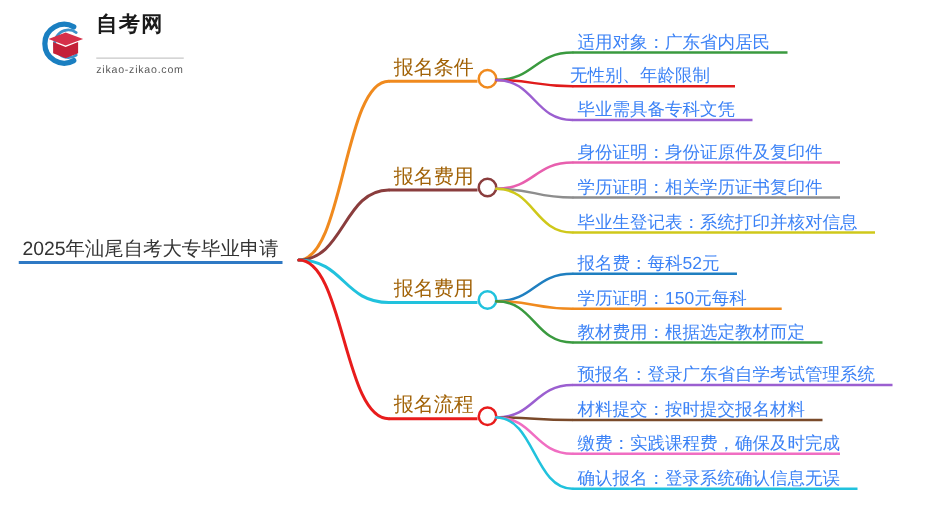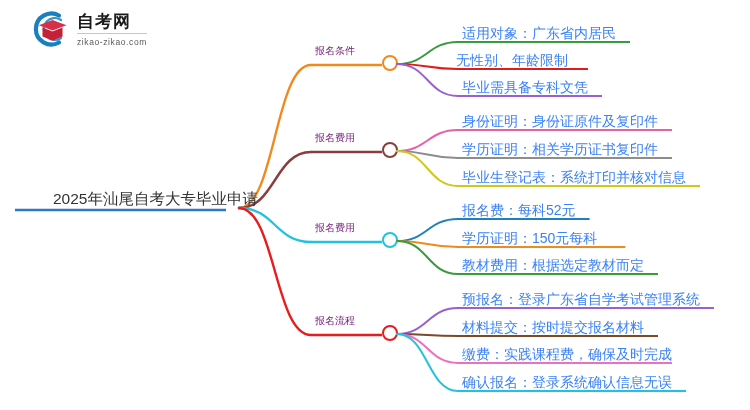--- a/index.html
+++ b/index.html
@@ -8,28 +8,28 @@
     background:#ffffff;
     font-family:"Liberation Sans","DejaVu Sans",sans-serif;
   }
   #mindmap-svg{position:absolute;left:0;top:0;width:750px;height:410px;}
 
   
   .logo-wrap{position:absolute;left:28px;top:8px;display:flex;align-items:center;gap:7px;}
   .logo-mark{position:relative;width:42px;height:42px;flex:0 0 42px;}
   .logo-text{display:flex;flex-direction:column;justify-content:center;padding-top:2px;}
   .logo-title{font-size:17px;font-weight:bold;color:#1a1a1a;letter-spacing:1px;line-height:19px;
-     border-bottom:1px solid #c8c8c8;padding-bottom:2px;}
+     border-bottom:1px solid #c8c8c8;padding-bottom:17px;}
   .logo-sub{font-size:8.5px;color:#5a5a5a;letter-spacing:.6px;line-height:12px;padding-top:2px;}
 
   
   .node-text{position:absolute;white-space:nowrap;color:#2b2b2b;
      font-family:"Liberation Sans","DejaVu Sans",sans-serif;}
   .root-text{font-size:15.5px;color:#333;}
-  .branch-text{font-size:10px;color:#701a75;}
+  .branch-text{font-size:16px;color:#a16207;}
   .leaf-text{font-size:14px;color:#3b82f6;}
 </style>
 </head>
 <body>
 
 <svg id="mindmap-svg" viewBox="0 0 750 410" xmlns="http://www.w3.org/2000/svg">
     <path d="M 15 210 L 226 210" fill="none" stroke="#2f79c4" stroke-width="2.4" stroke-linecap="butt"></path>
     <path d="M 239 208 C 275 208, 275 65, 311 65" fill="none" stroke="#f08a1e" stroke-width="2.4" stroke-linecap="round"></path>
     <path d="M 311 65 L 382 65" fill="none" stroke="#f08a1e" stroke-width="2.4" stroke-linecap="butt"></path>
     <circle cx="390" cy="63" r="7" fill="#ffffff" stroke="#f08a1e" stroke-width="2"></circle>
@@ -79,21 +79,21 @@
       <path id="logo-cap-body" d="M14.5 19.5 L24.5 23.6 L34.5 19.5 L34.5 28.5 L24.5 32.6 L14.5 28.5 Z" fill="#c42038"></path>
     </svg>
   </div>
   <div class="logo-text">
     <div class="logo-title">自考网</div>
     <div class="logo-sub">zikao-zikao.com</div>
   </div>
 </div>
 
 <div id="text-layer">
-    <div class="node-text root-text" style="left: 18px; top: 189px; margin-left: 35px;">2025年汕尾自考大专毕业申请</div>
+    <div class="node-text root-text" style="left: 18px; top: 189px;">2025年汕尾自考大专毕业申请</div>
     <div class="node-text branch-text" style="left: 315px; top: 44px;">报名条件</div>
     <div class="node-text leaf-text" style="left: 462px; top: 25px;">适用对象：广东省内居民</div>
     <div class="node-text leaf-text" style="left: 456px; top: 52px;">无性别、年龄限制</div>
     <div class="node-text leaf-text" style="left: 462px; top: 79px;">毕业需具备专科文凭</div>
     <div class="node-text branch-text" style="left: 315px; top: 131px;">报名费用</div>
     <div class="node-text leaf-text" style="left: 462px; top: 113px;">身份证明：身份证原件及复印件</div>
     <div class="node-text leaf-text" style="left: 462px; top: 141px;">学历证明：相关学历证书复印件</div>
     <div class="node-text leaf-text" style="left: 462px; top: 169px;">毕业生登记表：系统打印并核对信息</div>
     <div class="node-text branch-text" style="left: 315px; top: 221px;">报名费用</div>
     <div class="node-text leaf-text" style="left: 462px; top: 202px;">报名费：每科52元</div>

